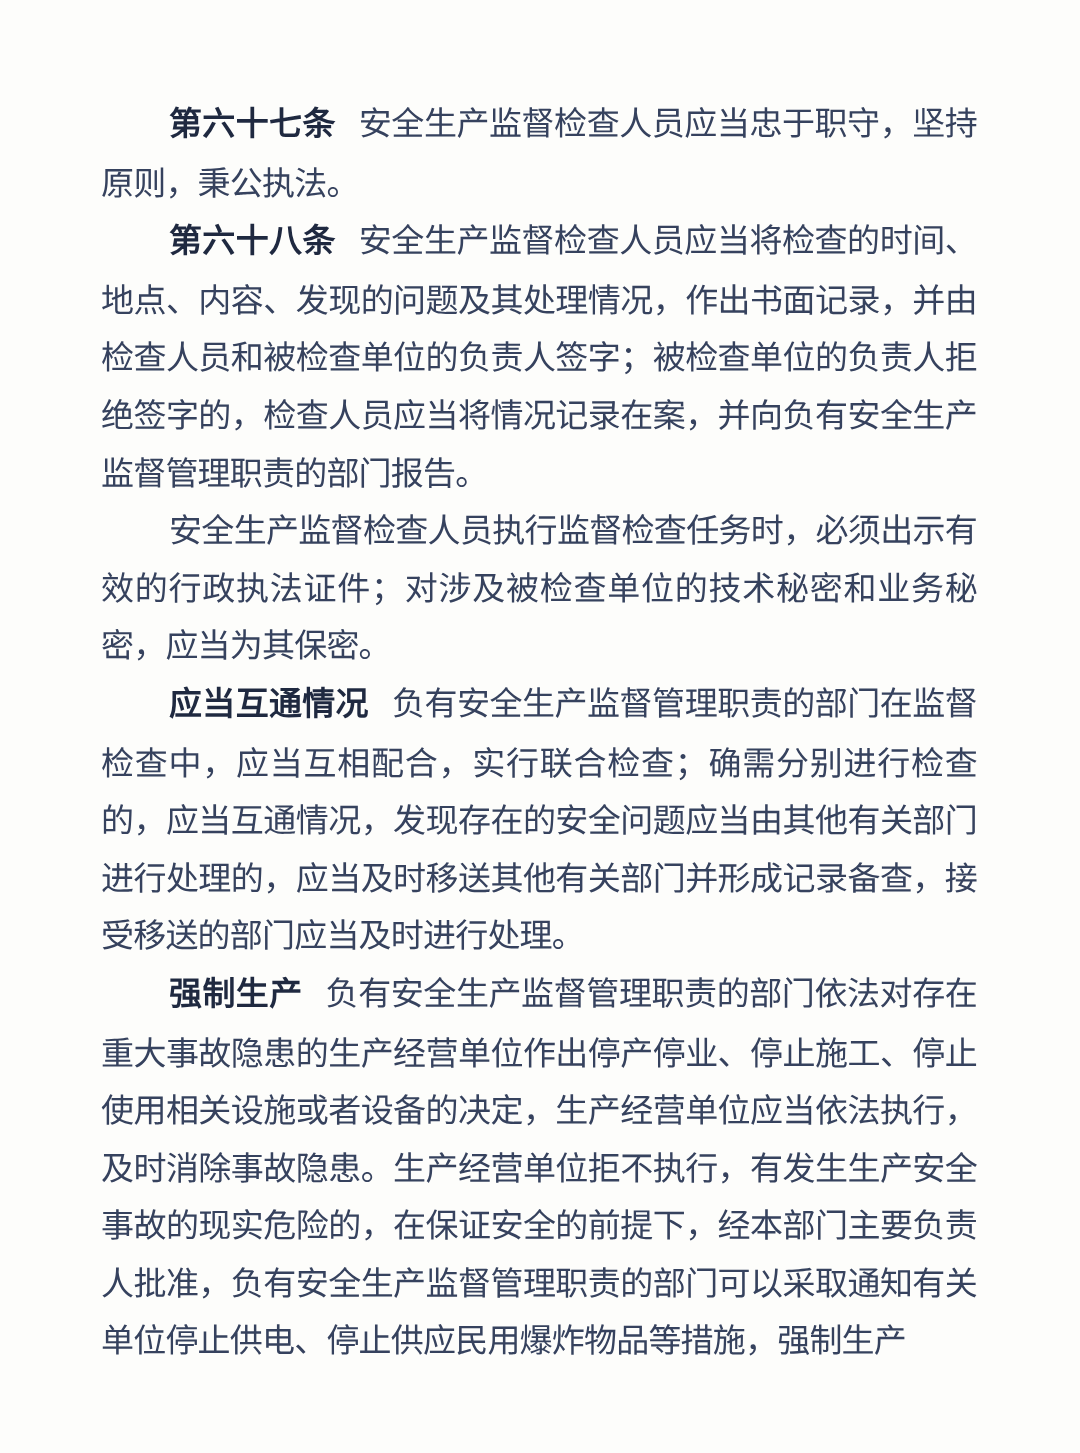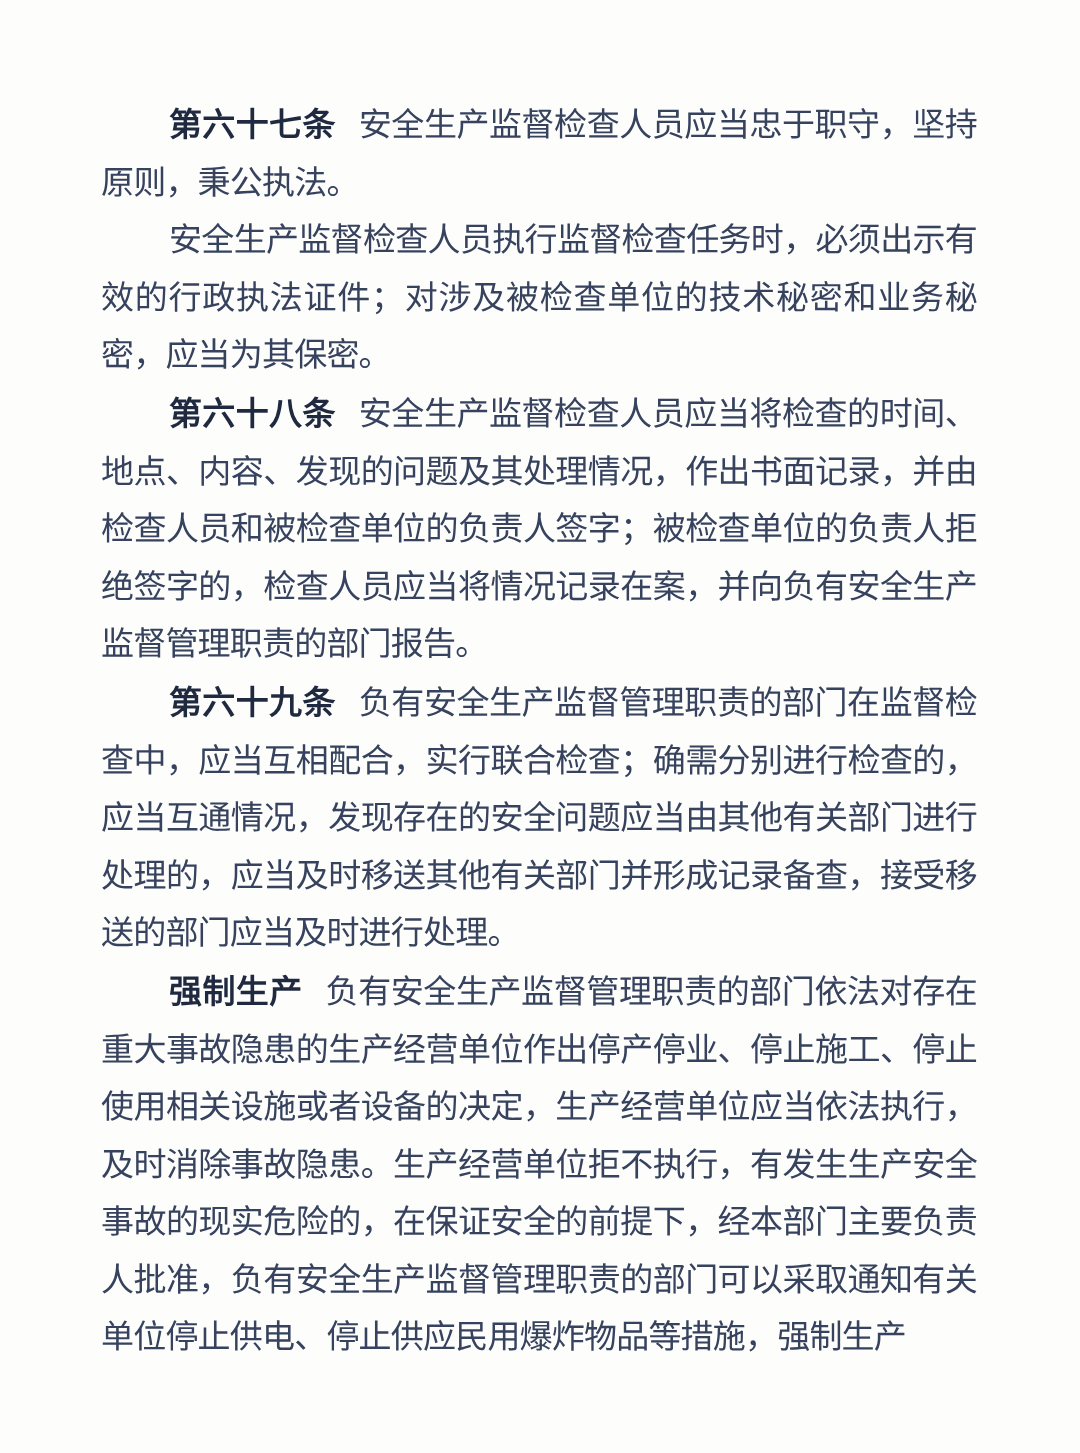--- a/index.html
+++ b/index.html
@@ -31,41 +31,41 @@
     text-align: justify;
     text-justify: inter-character;
     line-break: strict;
   }
   .para {
     margin: 0;
     padding: 0;
     text-indent: 68px;
   }
   .art-no {
-    font-family: Liberation Sans, sans-serif;
+    font-family: Liberation Mono, monospace;
     font-weight: 700;
     letter-spacing: 0;
     color: var(--artno-color, #1f2940);
     margin-right: 23px;
   }
   .art-no:empty {
     display: none;
     margin: 0;
   }
 </style>
 </head>
 <body>
 
 <div class="page">
   <div class="content">
 
     <p class="para"><span class="art-no">第六十七条</span><span>安全生产监督检查人员应当忠于职守，坚持原则，秉公执法。</span></p>
 
+    <p class="para"><span class="art-no">第六十八条</span><span>安全生产监督检查人员应当将检查的时间、地点、内容、发现的问题及其处理情况，作出书面记录，并由检查人员和被检查单位的负责人签字；被检查单位的负责人拒绝签字的，检查人员应当将情况记录在案，并向负有安全生产监督管理职责的部门报告。</span></p>
+
     <p class="para"><span>安全生产监督检查人员执行监督检查任务时，必须出示有效的行政执法证件；对涉及被检查单位的技术秘密和业务秘密，应当为其保密。</span></p>
 
-    <p class="para"><span class="art-no">第六十八条</span><span>安全生产监督检查人员应当将检查的时间、地点、内容、发现的问题及其处理情况，作出书面记录，并由检查人员和被检查单位的负责人签字；被检查单位的负责人拒绝签字的，检查人员应当将情况记录在案，并向负有安全生产监督管理职责的部门报告。</span></p>
-
-    <p class="para"><span class="art-no">第六十九条</span><span>负有安全生产监督管理职责的部门在监督检查中，应当互相配合，实行联合检查；确需分别进行检查的，应当互通情况，发现存在的安全问题应当由其他有关部门进行处理的，应当及时移送其他有关部门并形成记录备查，接受移送的部门应当及时进行处理。</span></p>
+    <p class="para"><span class="art-no">应当互通情况</span><span>负有安全生产监督管理职责的部门在监督检查中，应当互相配合，实行联合检查；确需分别进行检查的，应当互通情况，发现存在的安全问题应当由其他有关部门进行处理的，应当及时移送其他有关部门并形成记录备查，接受移送的部门应当及时进行处理。</span></p>
 
     <p class="para"><span class="art-no">强制生产</span><span>负有安全生产监督管理职责的部门依法对存在重大事故隐患的生产经营单位作出停产停业、停止施工、停止使用相关设施或者设备的决定，生产经营单位应当依法执行，及时消除事故隐患。生产经营单位拒不执行，有发生生产安全事故的现实危险的，在保证安全的前提下，经本部门主要负责人批准，负有安全生产监督管理职责的部门可以采取通知有关单位停止供电、停止供应民用爆炸物品等措施，强制生产</span></p>
 
   </div>
 </div>
 
 </body></html>

